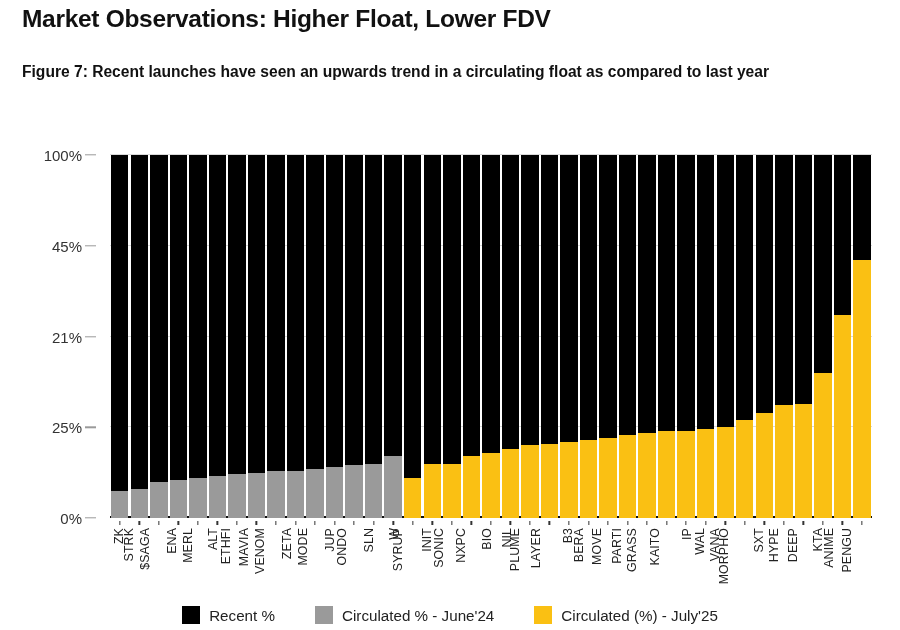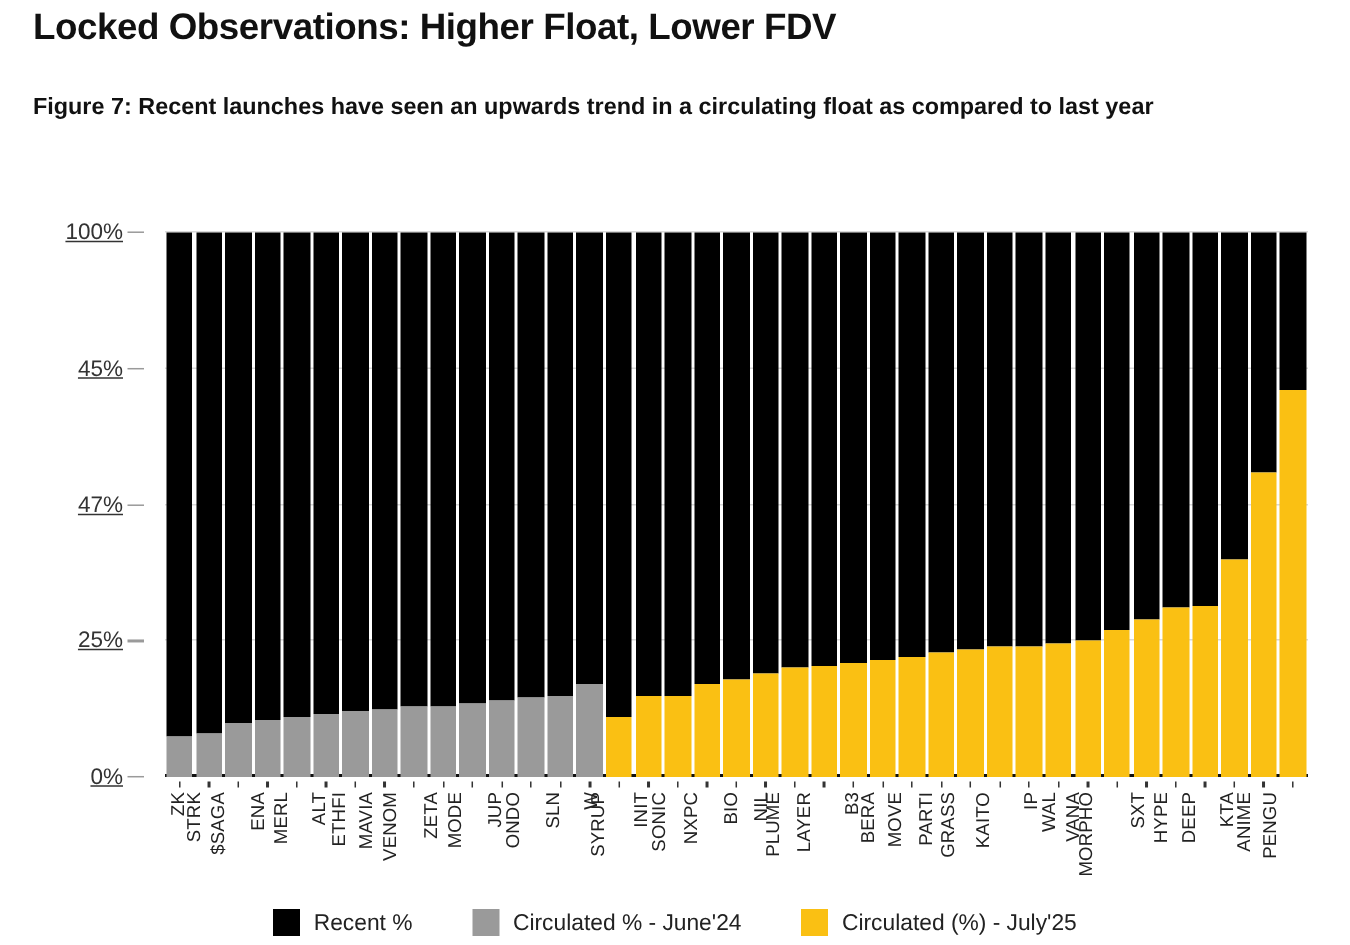--- a/index.html
+++ b/index.html
@@ -83,21 +83,20 @@
     width: 100px; height: 363px;
   }
   .ytick {
     position: absolute;
     right: 18px;
     transform: translateY(-50%);
     font-size: 15px;
     color: #333333;
     text-align: right;
     white-space: nowrap;
-    text-decoration: underline;
   }
   .ytickmark {
     position: absolute;
     right: 4px;
     width: 11px; height: 1.4px;
     background: #9a9a9a;
     transform: translateY(-50%);
   }
 
   
@@ -158,29 +157,29 @@
     font-size: 15.2px;
     color: #222222;
     white-space: nowrap;
   }
 </style>
 </head>
 <body>
 
 <div id="page">
 
-  <div id="title">Locked Observations: Higher Float, Lower FDV</div>
+  <div id="title">Market Observations: Higher Float, Lower FDV</div>
   <div id="subtitle">Figure 7: Recent launches have seen an upwards trend in a circulating float as compared to last year</div>
 
   <div id="yaxis">
       <div class="ytick" style="top: 100%;">0%</div>
       <div class="ytickmark" style="top: 100%;"></div>
       <div class="ytick" style="top: 75%;">25%</div>
       <div class="ytickmark" style="top: 75%;"></div>
-      <div class="ytick" style="top: 50%;">47%</div>
+      <div class="ytick" style="top: 50%;">21%</div>
       <div class="ytickmark" style="top: 50%;"></div>
       <div class="ytick" style="top: 25%;">45%</div>
       <div class="ytickmark" style="top: 25%;"></div>
       <div class="ytick" style="top: 0%;">100%</div>
       <div class="ytickmark" style="top: 0%;"></div>
     </div>
 
   <div id="plot">
     <div id="gridlines">
         <div class="gridline base" style="bottom: 0%;"></div>

